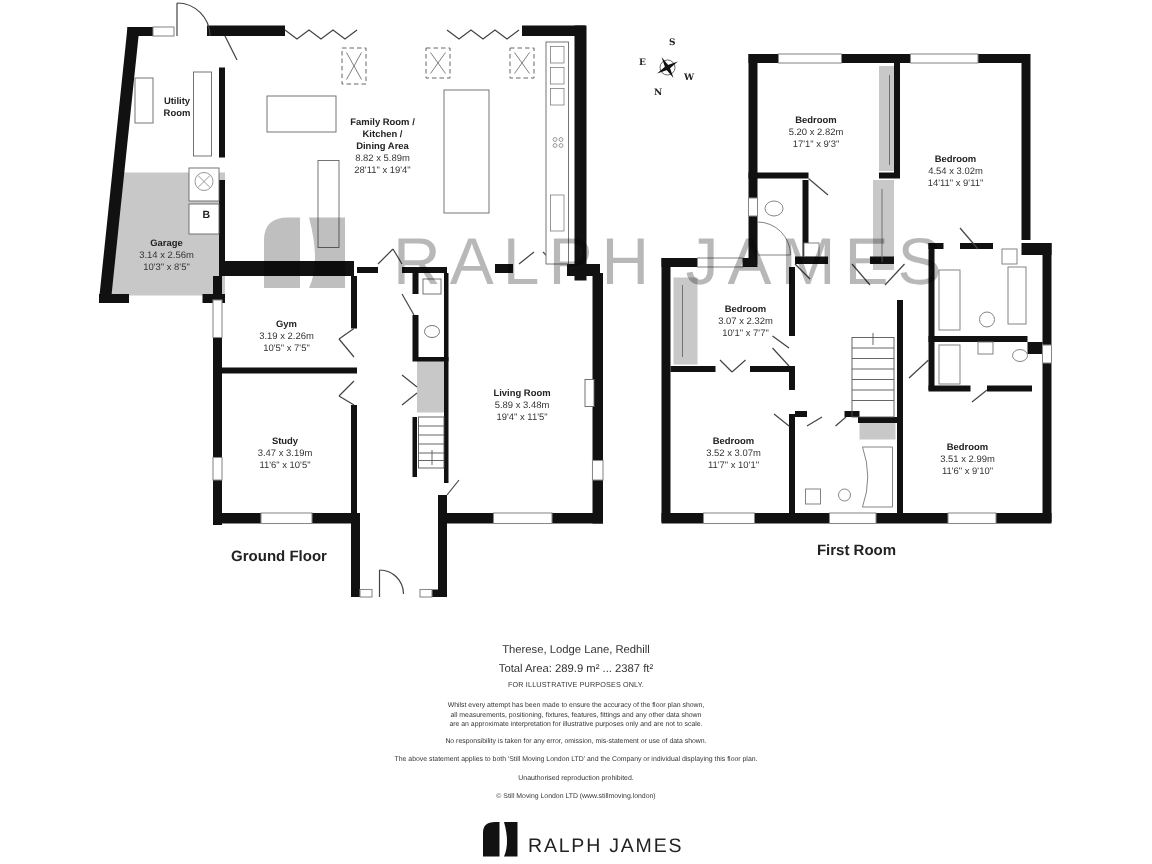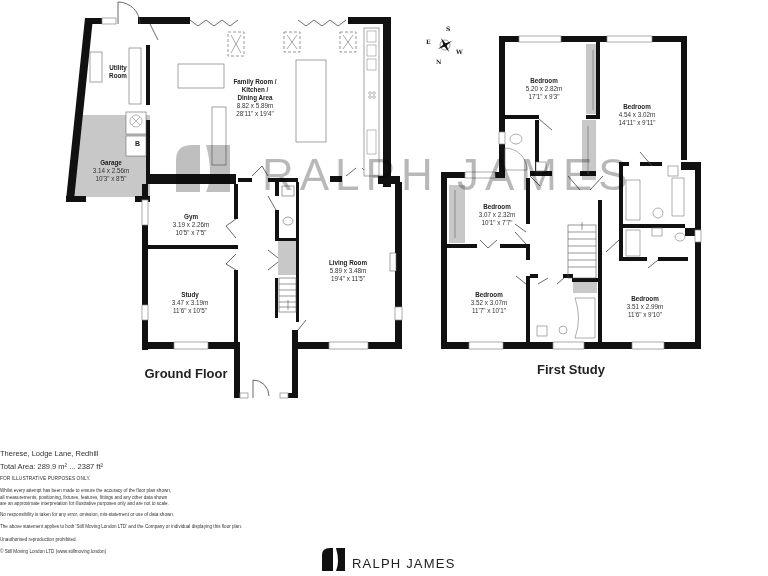--- a/index.html
+++ b/index.html
@@ -1,21 +1,21 @@
 <!DOCTYPE html>
 <html><head>
 <meta charset="utf-8">
 <style>
   html,body{margin:0;padding:0;background:#fff;}
   body{width:768px;height:576px;position:relative;overflow:hidden;font-family:"Liberation Sans",sans-serif;color:#222;}
   svg{position:absolute;left:0;top:0;}
   .lbl{position:absolute;text-align:center;font-size:6.3px;line-height:8px;color:#333;white-space:nowrap;transform:translateX(-50%);}
   .lbl .nm{font-weight:bold;color:#222;}
-  .floor{position:absolute;font-size:13px;font-weight:bold;color:#222;transform:translateX(-50%);}
-  .foot{position:absolute;left:0;width:768px;text-align:left;color:#333;margin-top:21px;}
+  .floor{position:absolute;font-size:10px;font-weight:bold;color:#222;transform:translateX(-50%);}
+  .foot{position:absolute;left:0;width:768px;text-align:center;color:#333;}
   .addr{top:428px;font-size:7.5px;}
   .area{top:441px;font-size:7.5px;}
   .ill{top:455px;font-size:4.8px;letter-spacing:.1px;}
   .disc{top:467px;font-size:4.6px;line-height:6.6px;}
   .nr{top:491px;font-size:4.6px;}
   .stmt{top:503px;font-size:4.6px;}
   .unauth{top:516px;font-size:4.6px;}
   .copy{top:528px;font-size:4.6px;}
   .brand{position:absolute;left:352px;top:556px;font-size:13px;letter-spacing:1.2px;color:#222;}
   .wm{position:absolute;left:262px;top:150px;font-size:44px;letter-spacing:6px;color:rgba(0,0,0,0.28);}
@@ -359,21 +359,21 @@
 <div class="lbl" style="left:489px;top:291px;">
   <div class="nm">Bedroom</div>
   <div>3.52 x 3.07m</div>
   <div>11'7" x 10'1"</div>
 </div>
 <div class="lbl" style="left:645px;top:295px;">
   <div class="nm">Bedroom</div>
   <div>3.51 x 2.99m</div>
   <div>11'6" x 9'10"</div>
 </div>
-<div class="floor" style="left:571px;top:362px;">First Study</div>
+<div class="floor" style="left:571px;top:362px;">First Room</div>
 
 <div class="foot addr">Therese, Lodge Lane, Redhill</div>
 <div class="foot area">Total Area: 289.9 m² ... 2387 ft²</div>
 <div class="foot ill">FOR ILLUSTRATIVE PURPOSES ONLY.</div>
 <div class="foot disc">
   <div>Whilst every attempt has been made to ensure the accuracy of the floor plan shown,</div>
   <div>all measurements, positioning, fixtures, features, fittings and any other data shown</div>
   <div>are an approximate interpretation for illustrative purposes only and are not to scale.</div>
 </div>
 <div class="foot nr">No responsibility is taken for any error, omission, mis-statement or use of data shown.</div>

